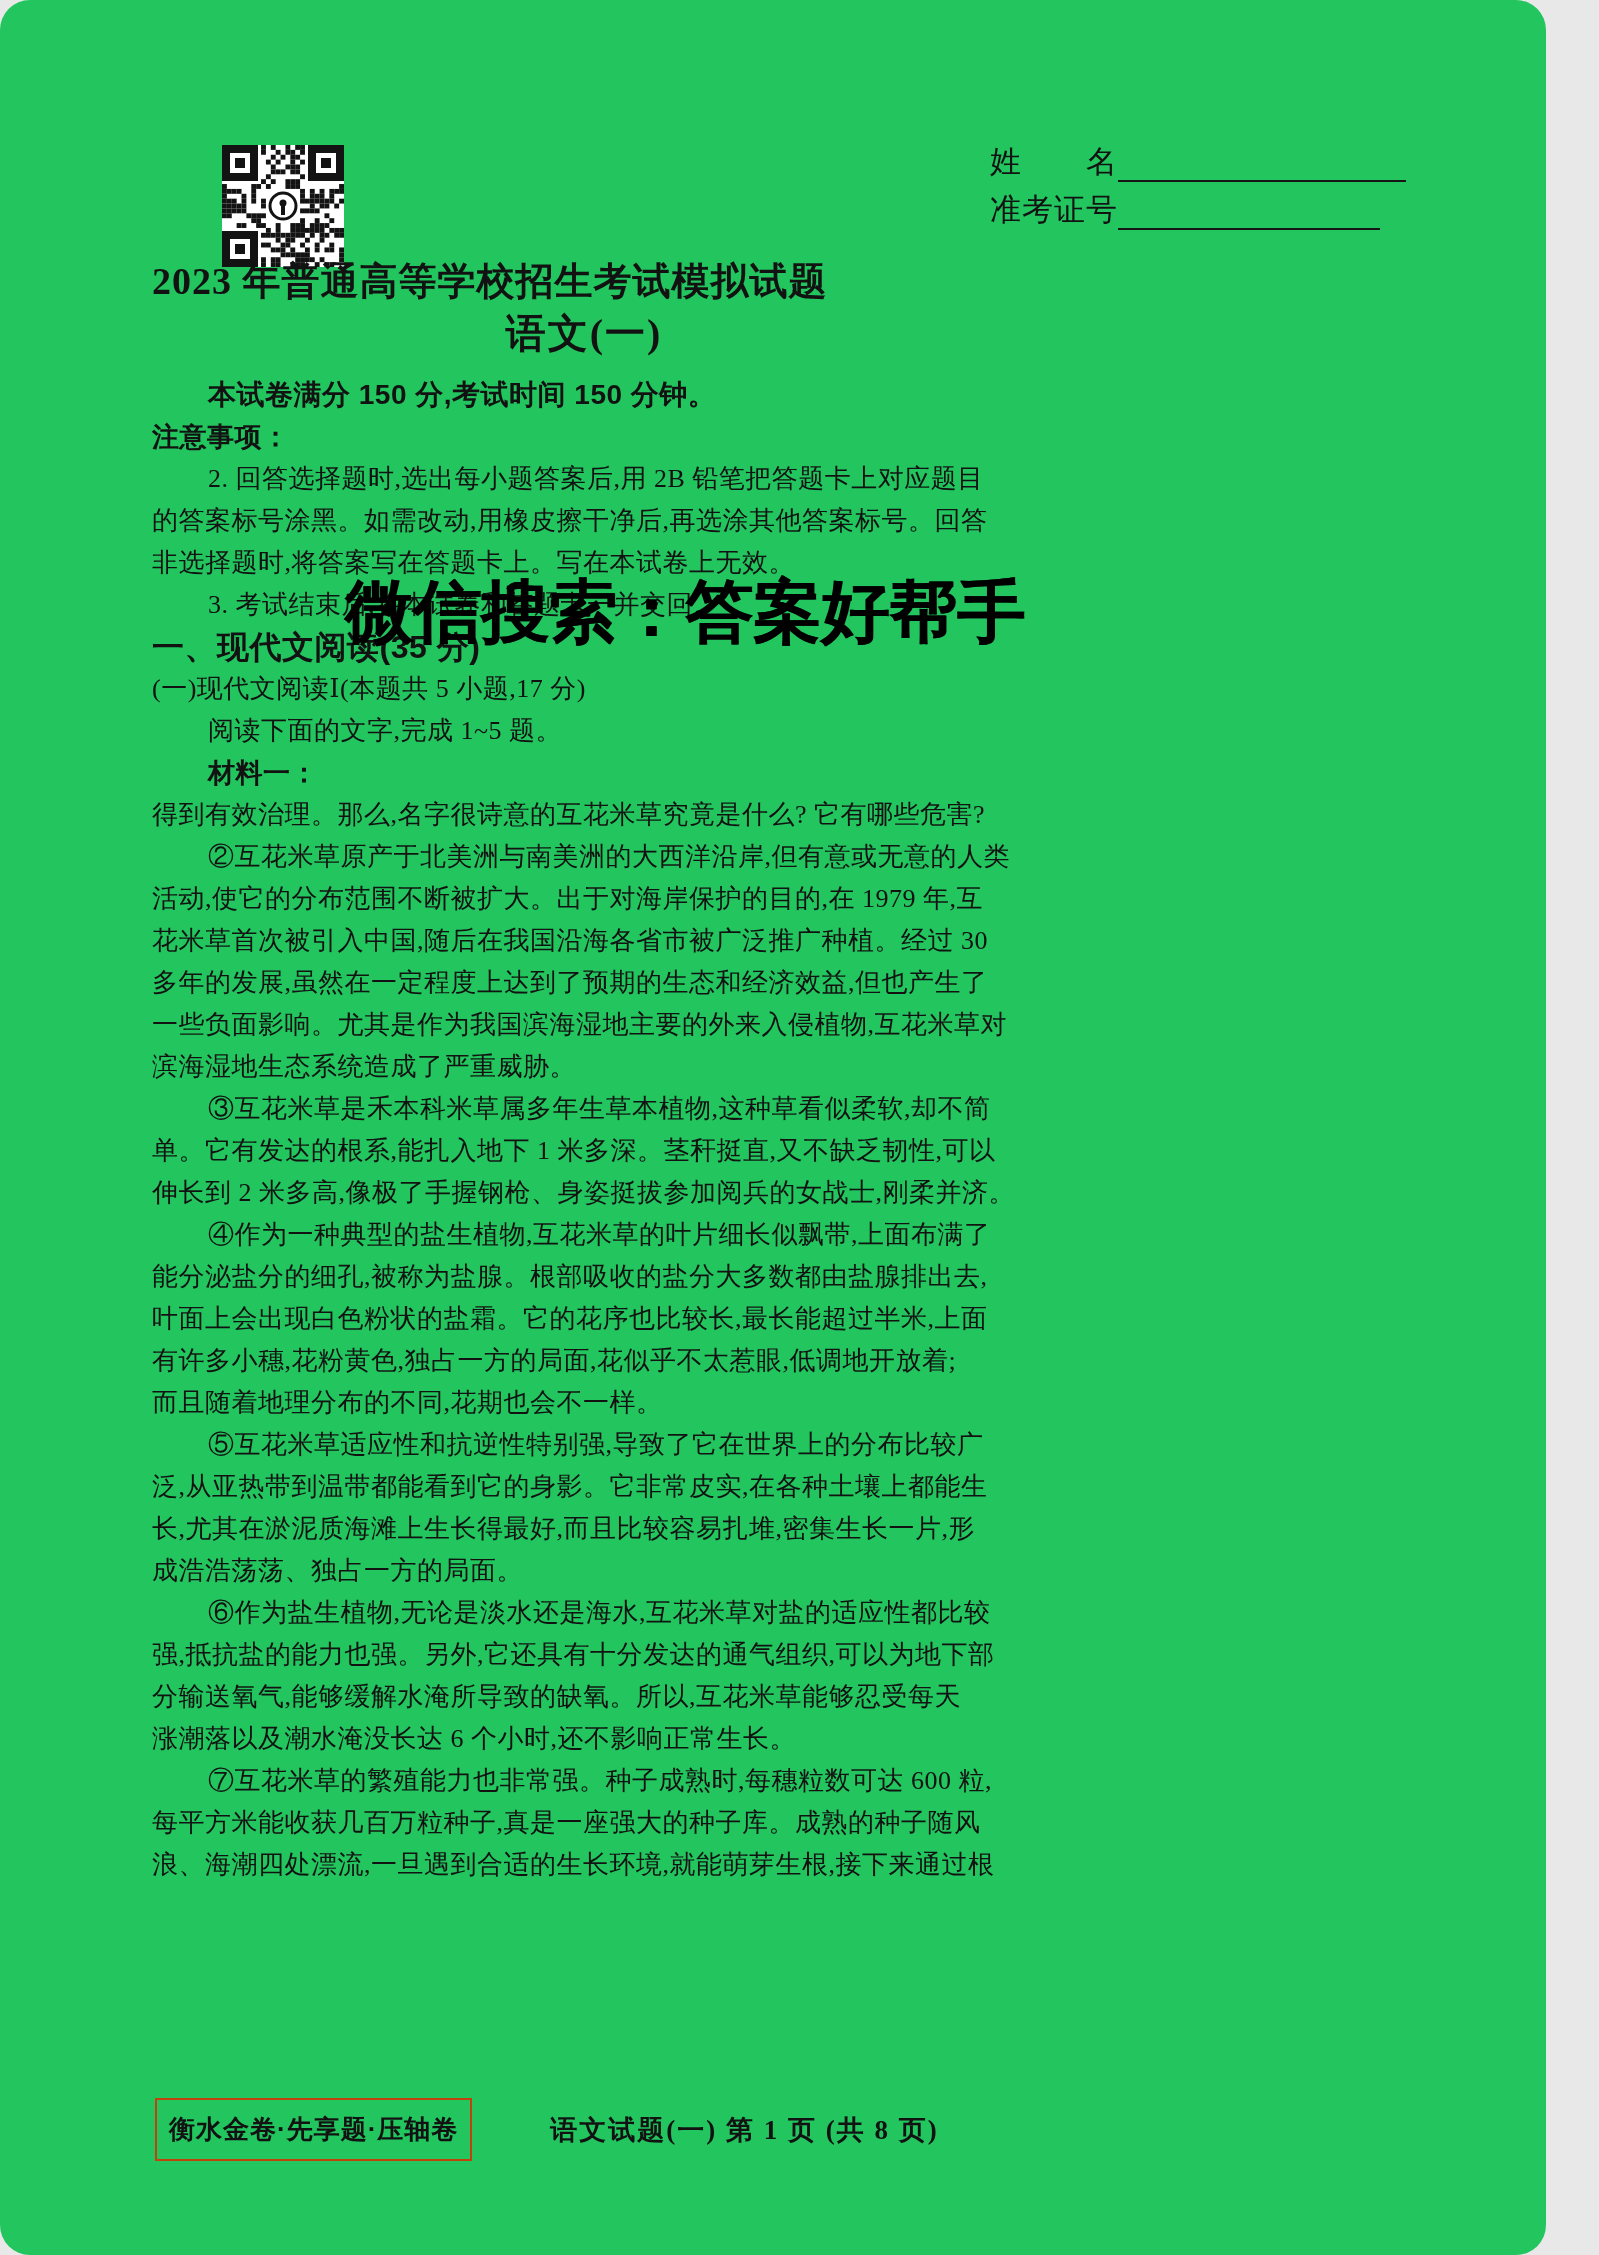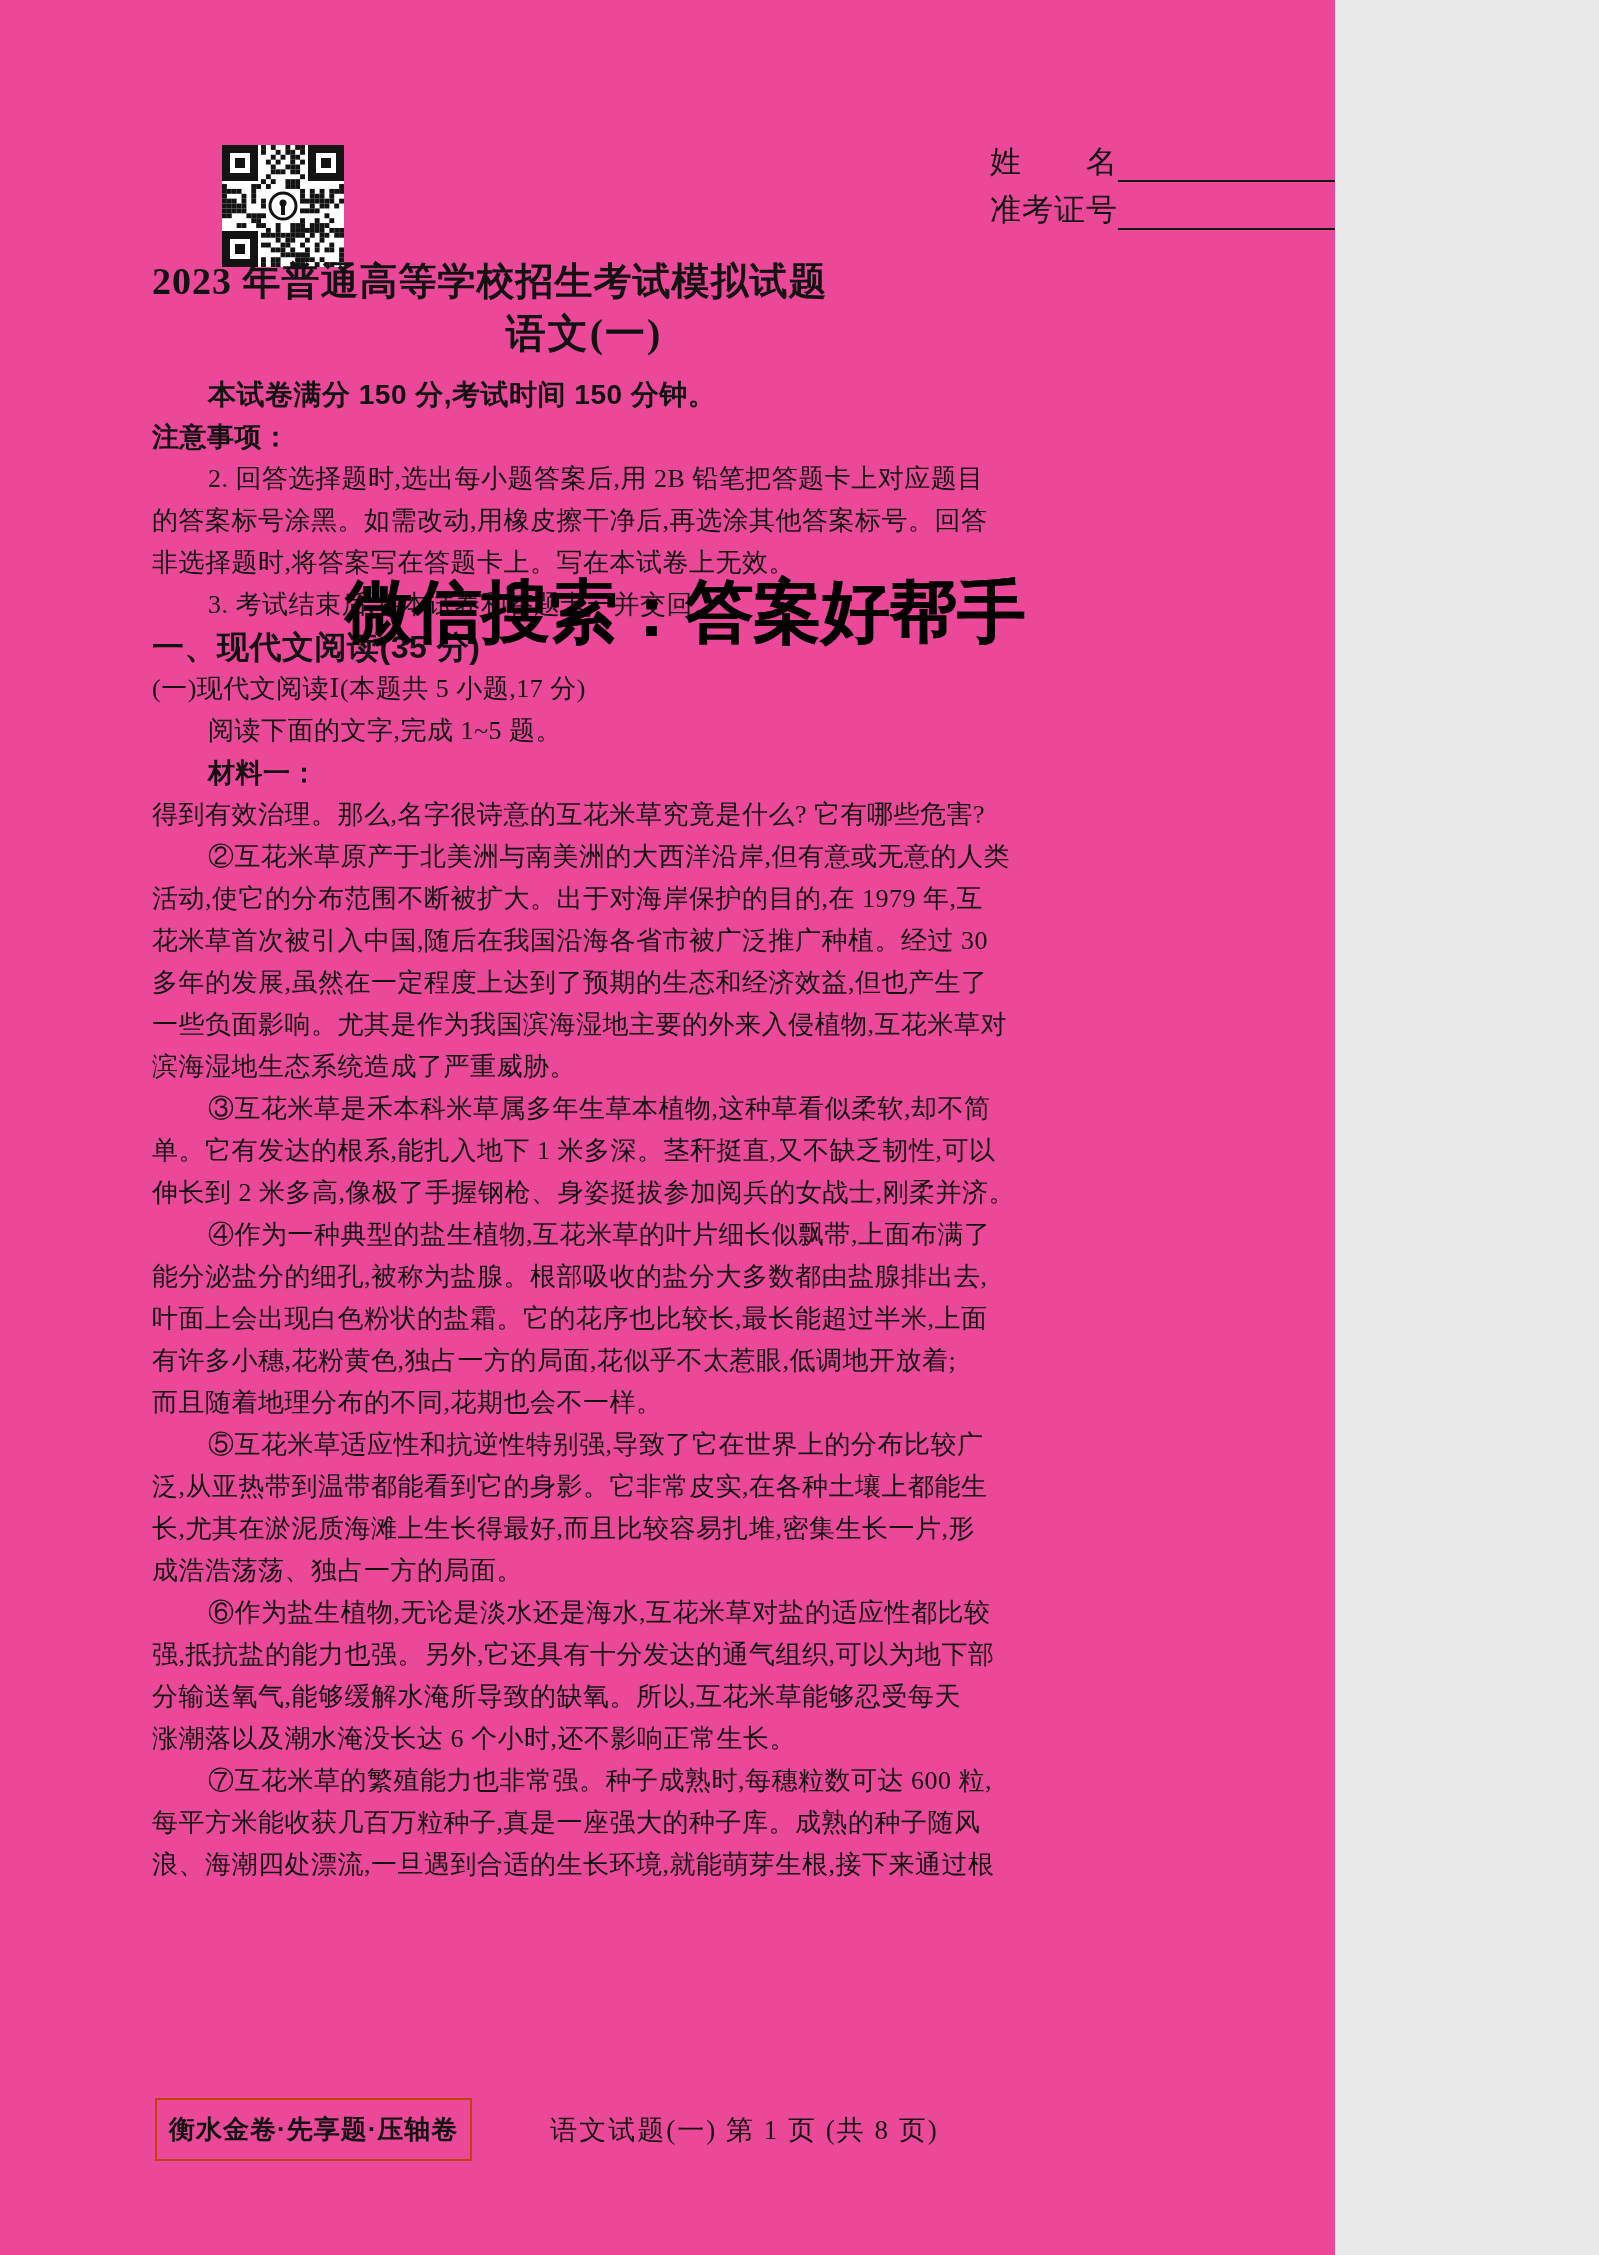--- a/index.html
+++ b/index.html
@@ -1,22 +1,23 @@
 <!DOCTYPE html>
 <html><head>
 <meta charset="utf-8">
 <style>
   html,body{margin:0;padding:0;background:#e8e8e8;}
   .page{
     position:relative;
-    width:1335px;height:2255px;
-    background:#ec4899;
+    width:1546px;height:2255px;
+    background:#22c55e;
     color:#121212;
     font-family:"Liberation Serif","DejaVu Serif",serif;
     overflow:hidden;
+    border-radius:30px;
   }
   
   .qr{position:absolute;left:222px;top:145px;width:122px;height:122px;}
   
   .name-block{position:absolute;left:990px;top:142px;width:460px;font-size:31px;line-height:40px;}
   .field{display:flex;align-items:flex-end;margin-bottom:8px;white-space:nowrap;}
   .field .lbl{letter-spacing:1px;}
   .uline{display:inline-block;border-bottom:2.5px solid #161616;height:34px;}
   .uline.w1{width:288px;}
   .uline.w2{width:262px;}
@@ -47,21 +48,21 @@
     z-index:5;
   }
   
   .footer{position:absolute;left:155px;top:2098px;width:880px;display:flex;align-items:center;}
   .brand-box{
     display:inline-block;border:2px solid #c2410c;padding:12px 12px;
     font-family:"Liberation Sans","DejaVu Sans",sans-serif;
     font-weight:700;font-size:26px;letter-spacing:1px;white-space:nowrap;
   }
   .page-info{
-    margin-left:78px;font-weight:400;font-size:27px;letter-spacing:2px;white-space:nowrap;
+    margin-left:78px;font-weight:700;font-size:27px;letter-spacing:2px;white-space:nowrap;
   }
 </style>
 </head>
 <body>
 
 <div class="page">
 
   <svg class="qr" viewBox="0 0 122 122">
     <rect x="0" y="0" width="122" height="122" fill="#ffffff"></rect>
     <g id="qr-modules" fill="#131313">

